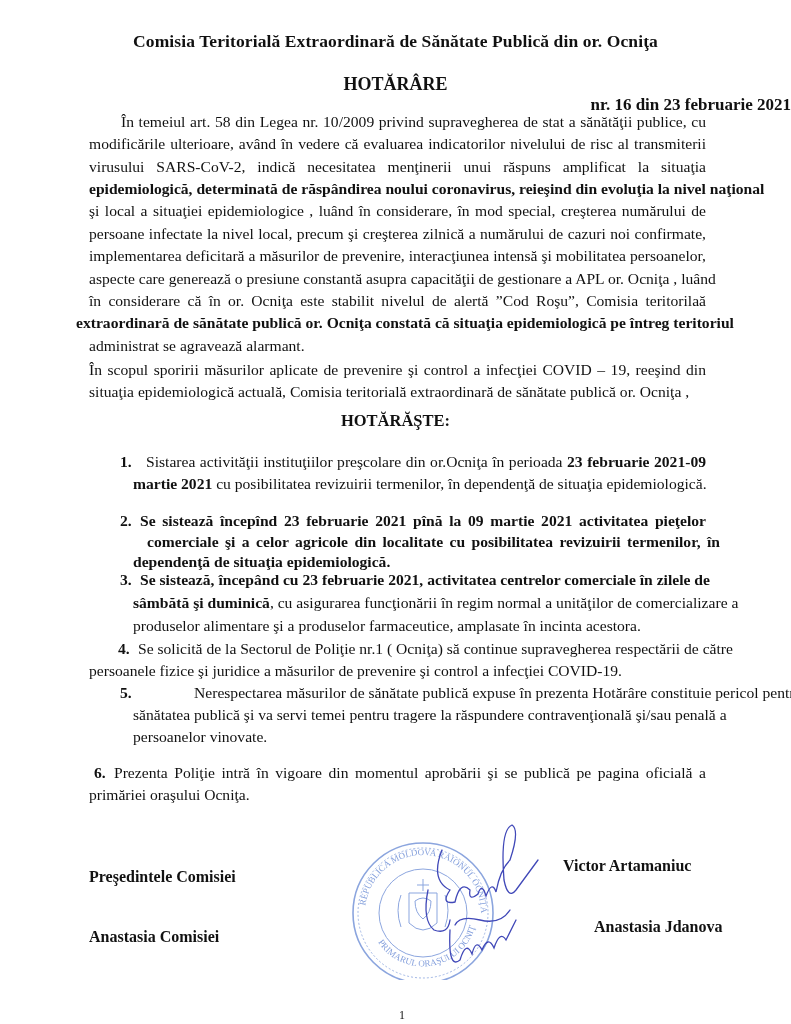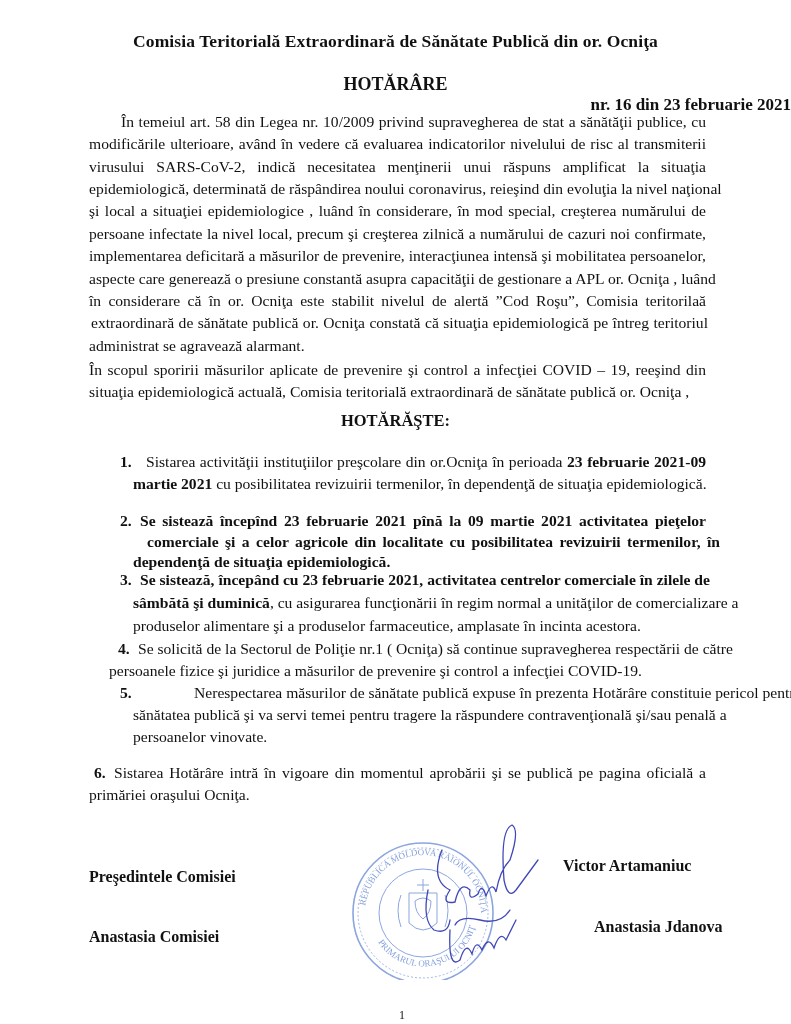--- a/index.html
+++ b/index.html
@@ -28,27 +28,27 @@
 <div class="page">
 
   <div class="abs header-title">Comisia  Teritorială Extraordinară de Sănătate Publică  din or. Ocniţa</div>
   <div class="abs doc-title">HOTĂRÂRE</div>
   <div class="abs doc-number">nr. 16  din 23 februarie   2021</div>
 
   <div class="para">
     <span class="justify-line" style="left:121px;width:585px;top:111px;">În temeiul art. 58 din Legea nr. 10/2009 privind supravegherea de stat a sănătăţii publice,  cu</span>
     <span class="justify-line" style="left:89px;width:617px;top:133px;">modificările ulterioare,  având în vedere că evaluarea indicatorilor nivelului de risc al transmiterii</span>
     <span class="justify-line" style="left:89px;width:617px;top:156px;">virusului  SARS-CoV-2,  indică  necesitatea  menţinerii  unui  răspuns  amplificat  la  situaţia</span>
-    <span class="justify-line" style="left:89px;width:617px;top:178px;">epidemiologică, determinată de răspândirea noului coronavirus, reieşind din evoluţia la nivel naţional</span>
+    <span class="justify-line" style="left:89px;width:617px;top:178px;font-weight:bold;">epidemiologică, determinată de răspândirea noului coronavirus, reieşind din evoluţia la nivel naţional</span>
     <span class="justify-line" style="left:89px;width:617px;top:200px;">şi local a situaţiei epidemiologice  , luând în considerare, în mod special, creşterea numărului de</span>
     <span class="justify-line" style="left:89px;width:617px;top:223px;">persoane infectate la nivel   local, precum şi creşterea zilnică a numărului de cazuri noi confirmate,</span>
     <span class="justify-line" style="left:89px;width:617px;top:245px;">implementarea deficitară a măsurilor de prevenire, interacţiunea intensă şi mobilitatea persoanelor,</span>
     <span class="justify-line" style="left:89px;width:617px;top:268px;font-family:Liberation Serif, serif;">aspecte care generează o presiune constantă asupra capacităţii de gestionare a APL or. Ocniţa  , luând</span>
     <span class="justify-line" style="left:89px;width:617px;top:290px;">în considerare că în or. Ocniţa  este stabilit nivelul de alertă ”Cod Roşu”, Comisia teritorilaă</span>
-    <span class="justify-line" style="left:91px;width:617px;top:312px;">extraordinară de sănătate publică or. Ocniţa  constată că situaţia epidemiologică pe întreg teritoriul</span>
+    <span class="justify-line" style="left:76px;width:617px;top:312px;font-weight:bold;">extraordinară de sănătate publică or. Ocniţa  constată că situaţia epidemiologică pe întreg teritoriul</span>
     <span class="left-line" style="left:89px;top:335px;">administrat se agravează alarmant.</span>
   </div>
 
   <div class="para">
     <span class="justify-line" style="left:89px;width:617px;top:359px;">În scopul sporirii măsurilor aplicate de prevenire şi control a infecţiei COVID – 19,  reeşind din</span>
     <span class="left-line" style="left:89px;top:381px;">situaţia epidemiologică actuală, Comisia teritorială extraordinară de sănătate publică  or. Ocniţa ,</span>
   </div>
 
   <div class="abs decide">HOTĂRĂŞTE:</div>
 
@@ -68,33 +68,33 @@
   <div class="para">
     <span class="left-line b" style="left:120px;top:569px;">3.</span>
     <span class="justify-line b" style="left:140px;width:566px;top:569px;">Se sistează, începând cu 23 februarie 2021, activitatea centrelor comerciale în zilele de</span>
     <span class="justify-line" style="left:133px;width:573px;top:592px;"><span class="b">sâmbătă şi duminică</span><span>, cu asigurarea funcţionării în regim normal a unităţilor de comercializare a</span></span>
     <span class="left-line" style="left:133px;top:615px;">produselor alimentare şi a produselor farmaceutice, amplasate în incinta acestora.</span>
   </div>
 
   <div class="para">
     <span class="left-line b" style="left:118px;top:638px;">4.</span>
     <span class="justify-line" style="left:138px;width:568px;top:638px;">Se solicită de la  Sectorul de  Poliţie nr.1 ( Ocniţa) să continue supravegherea respectării de către</span>
-    <span class="left-line" style="left:89px;top:660px;margin-left:20px;">persoanele fizice şi juridice a măsurilor de prevenire şi control a infecţiei COVID-19.</span>
+    <span class="left-line" style="left:89px;top:660px;">persoanele fizice şi juridice a măsurilor de prevenire şi control a infecţiei COVID-19.</span>
   </div>
 
   <div class="para">
     <span class="left-line b" style="left:120px;top:682px;">5.</span>
     <span class="justify-line" style="left:146px;width:560px;top:682px;margin-left:48px;">Nerespectarea măsurilor de sănătate publică expuse în prezenta Hotărâre constituie pericol pentru</span>
     <span class="justify-line" style="left:133px;width:573px;top:704px;">sănătatea publică şi va servi temei pentru tragere la răspundere contravenţională şi/sau penală a</span>
     <span class="left-line" style="left:133px;top:726px;">persoanelor vinovate.</span>
   </div>
 
   <div class="para">
     <span class="left-line b" style="left:94px;top:762px;">6.</span>
-    <span class="justify-line" style="left:114px;width:592px;top:762px;">Sistarea Hotărâre intră în vigoare din momentul aprobării şi se publică pe pagina oficială a</span>
+    <span class="justify-line" style="left:114px;width:592px;top:762px;">Prezenta Poliţie intră în vigoare din momentul aprobării şi se publică pe pagina oficială a</span>
     <span class="left-line" style="left:89px;top:784px;">primăriei oraşului Ocniţa.</span>
   </div>
 
   <div class="abs sign-label" style="left:89px;top:868px;">Preşedintele Comisiei</div>
   <div class="abs sign-label" style="left:563px;top:857px;text-align:center;">Victor Artamaniuc</div>
   <div class="abs sign-label" style="left:89px;top:928px;">Anastasia Comisiei</div>
   <div class="abs sign-label" style="left:594px;top:918px;">Anastasia Jdanova</div>
 
   <svg class="stamp" viewBox="0 0 175 145">
     <defs>

